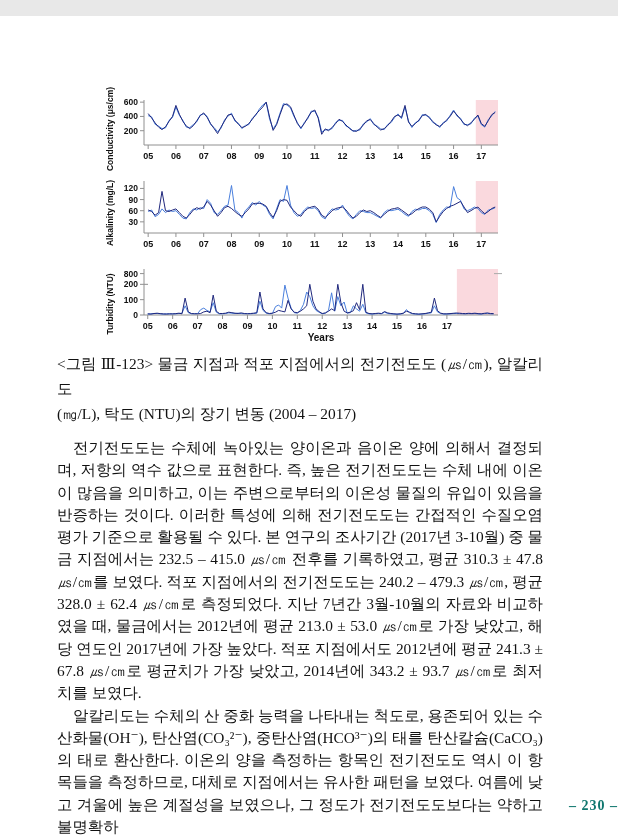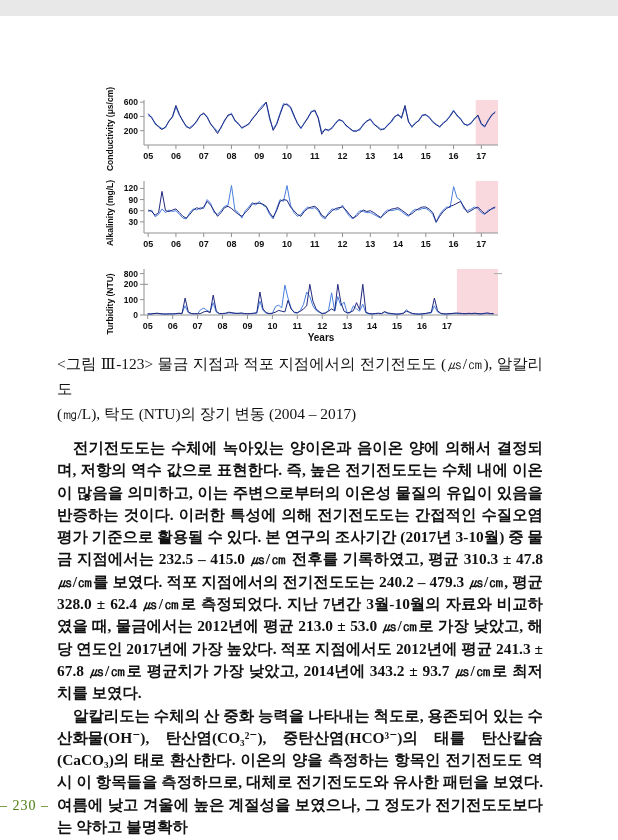--- a/index.html
+++ b/index.html
@@ -36,25 +36,25 @@
     font-weight:bold;font-size:10px;fill:#111;
   }
   
   .content{padding:0 75px 0 57px;}
   .caption{margin-top:8px;font-size:15.4px;line-height:25px;}
   .caption .cap1{display:block;text-align:justify;text-align-last:justify;}
   .caption .cap2{display:block;text-align:left;}
   .bodytext{margin-top:11px;}
   .bodytext p{
     margin:0;font-size:15.4px;line-height:22.3px;
-    text-align:justify;text-indent:16px;font-weight:bold;
+    text-align:justify;text-indent:16px;
   }
   .pageno{
     position:absolute;top:782px;left:0;width:100%;
-    text-align:left;font-size:14px;letter-spacing:1px;color:#4d7c0f;
+    text-align:right;font-size:14px;letter-spacing:1px;color:#0f766e;font-weight:bold;
   }
 </style>
 </head>
 <body>
 
 <div class="page">
 
   <div class="figure-block">
 
     <div class="chart-row">
@@ -208,20 +208,20 @@
 
   <div class="content">
 
     <div class="caption">
       <span class="cap1">&lt;그림 Ⅲ-123&gt; 물금 지점과 적포 지점에서의 전기전도도 (㎲/㎝), 알칼리도</span>
       <span class="cap2">(㎎/L), 탁도 (NTU)의 장기 변동 (2004 – 2017)</span>
     </div>
 
     <div class="bodytext">
       <p>전기전도도는 수체에 녹아있는 양이온과 음이온 양에 의해서 결정되며, 저항의 역수 값으로 표현한다. 즉, 높은 전기전도도는 수체 내에 이온이 많음을 의미하고, 이는 주변으로부터의 이온성 물질의 유입이 있음을 반증하는 것이다. 이러한 특성에 의해 전기전도도는 간접적인 수질오염 평가 기준으로 활용될 수 있다. 본 연구의 조사기간 (2017년 3-10월) 중 물금 지점에서는 232.5 – 415.0 ㎲/㎝ 전후를 기록하였고, 평균 310.3 ± 47.8 ㎲/㎝를 보였다. 적포 지점에서의 전기전도도는 240.2 – 479.3 ㎲/㎝, 평균 328.0 ± 62.4 ㎲/㎝로 측정되었다. 지난 7년간 3월-10월의 자료와 비교하였을 때, 물금에서는 2012년에 평균 213.0 ± 53.0 ㎲/㎝로 가장 낮았고, 해당 연도인 2017년에 가장 높았다. 적포 지점에서도 2012년에 평균 241.3 ± 67.8 ㎲/㎝로 평균치가 가장 낮았고, 2014년에 343.2 ± 93.7 ㎲/㎝로 최저치를 보였다.</p>
-      <p>알칼리도는 수체의 산 중화 능력을 나타내는 척도로, 용존되어 있는 수산화물(OH⁻), 탄산염(CO₃²⁻), 중탄산염(HCO³⁻)의 태를 탄산칼슘(CaCO₃)의 태로 환산한다. 이온의 양을 측정하는 항목인 전기전도도 역시 이 항목들을 측정하므로, 대체로 전기전도도와 유사한 패턴을 보였다. 여름에 낮고 겨울에 높은 계절성을 보였으나, 그 정도가 전기전도도보다는 약하고 불명확하</p>
+      <p>알칼리도는 수체의 산 중화 능력을 나타내는 척도로, 용존되어 있는 수산화물(OH⁻), 탄산염(CO₃²⁻), 중탄산염(HCO³⁻)의 태를 탄산칼슘(CaCO₃)의 태로 환산한다. 이온의 양을 측정하는 항목인 전기전도도 역시 이 항목들을 측정하므로, 대체로 지점에서는 유사한 패턴을 보였다. 여름에 낮고 겨울에 높은 계절성을 보였으나, 그 정도가 전기전도도보다는 약하고 불명확하</p>
     </div>
 
   </div>
 
   <div class="pageno">– 230 –</div>
 
 </div>
 
 </body></html>

